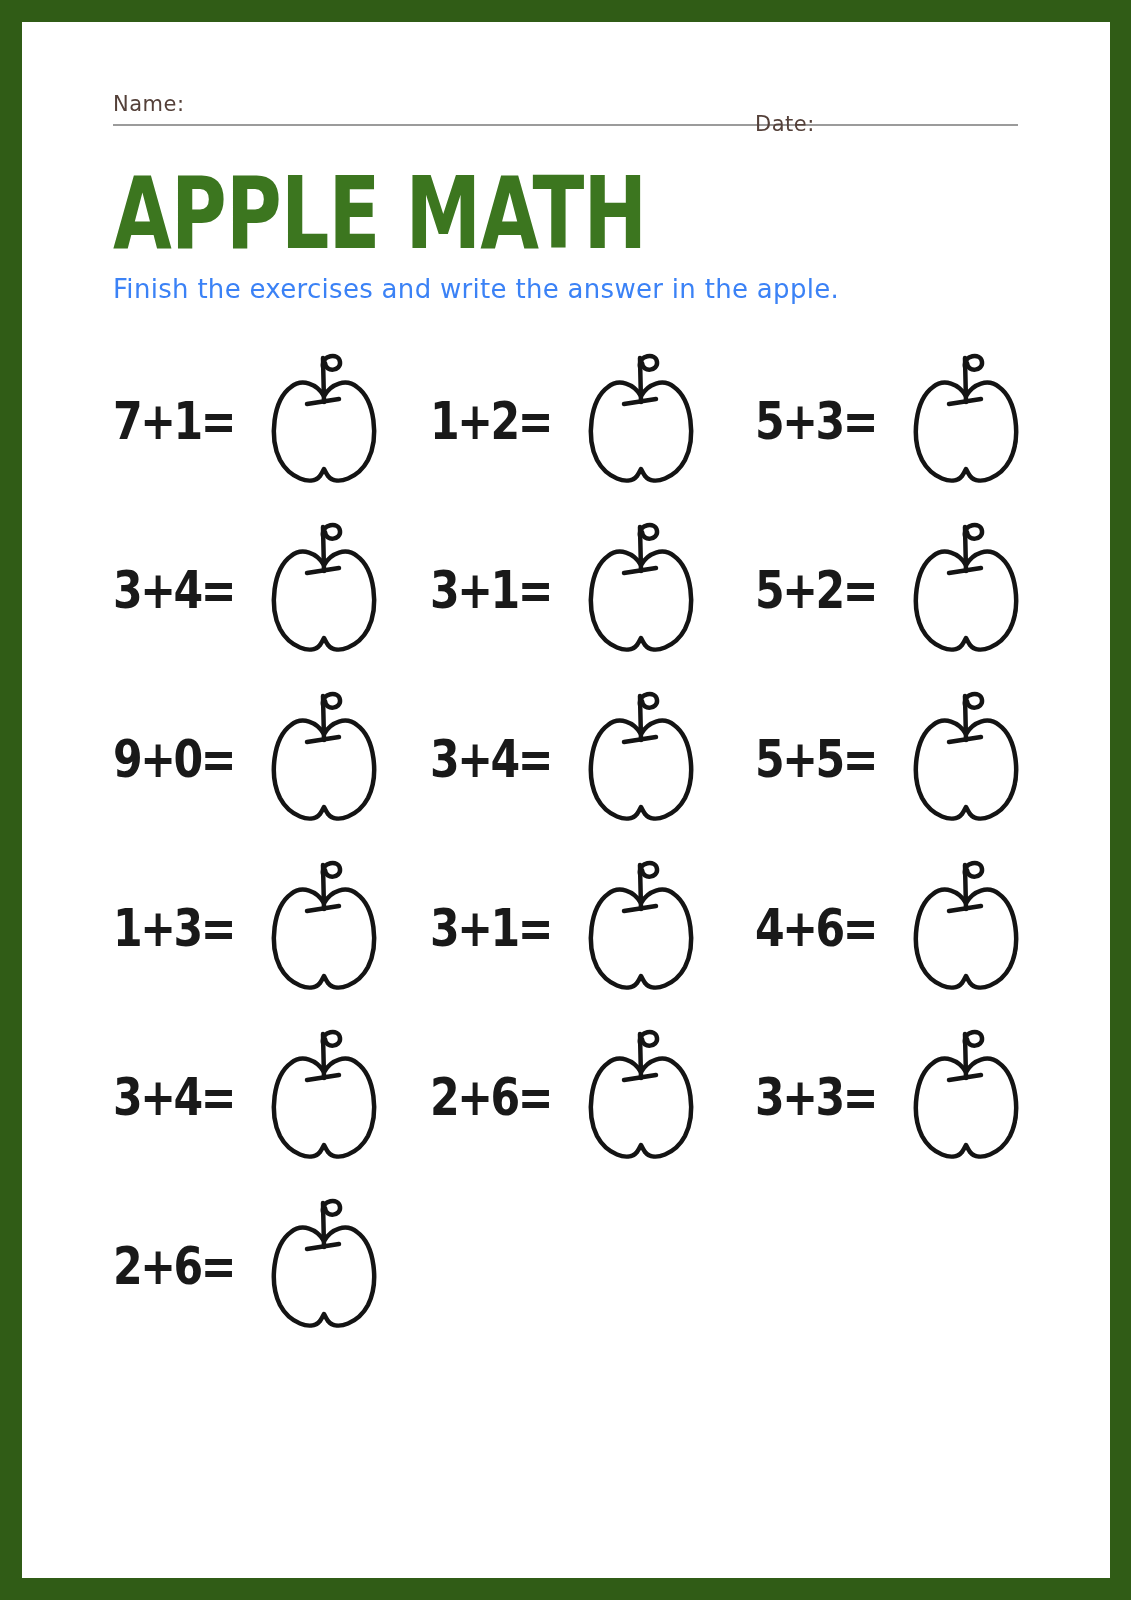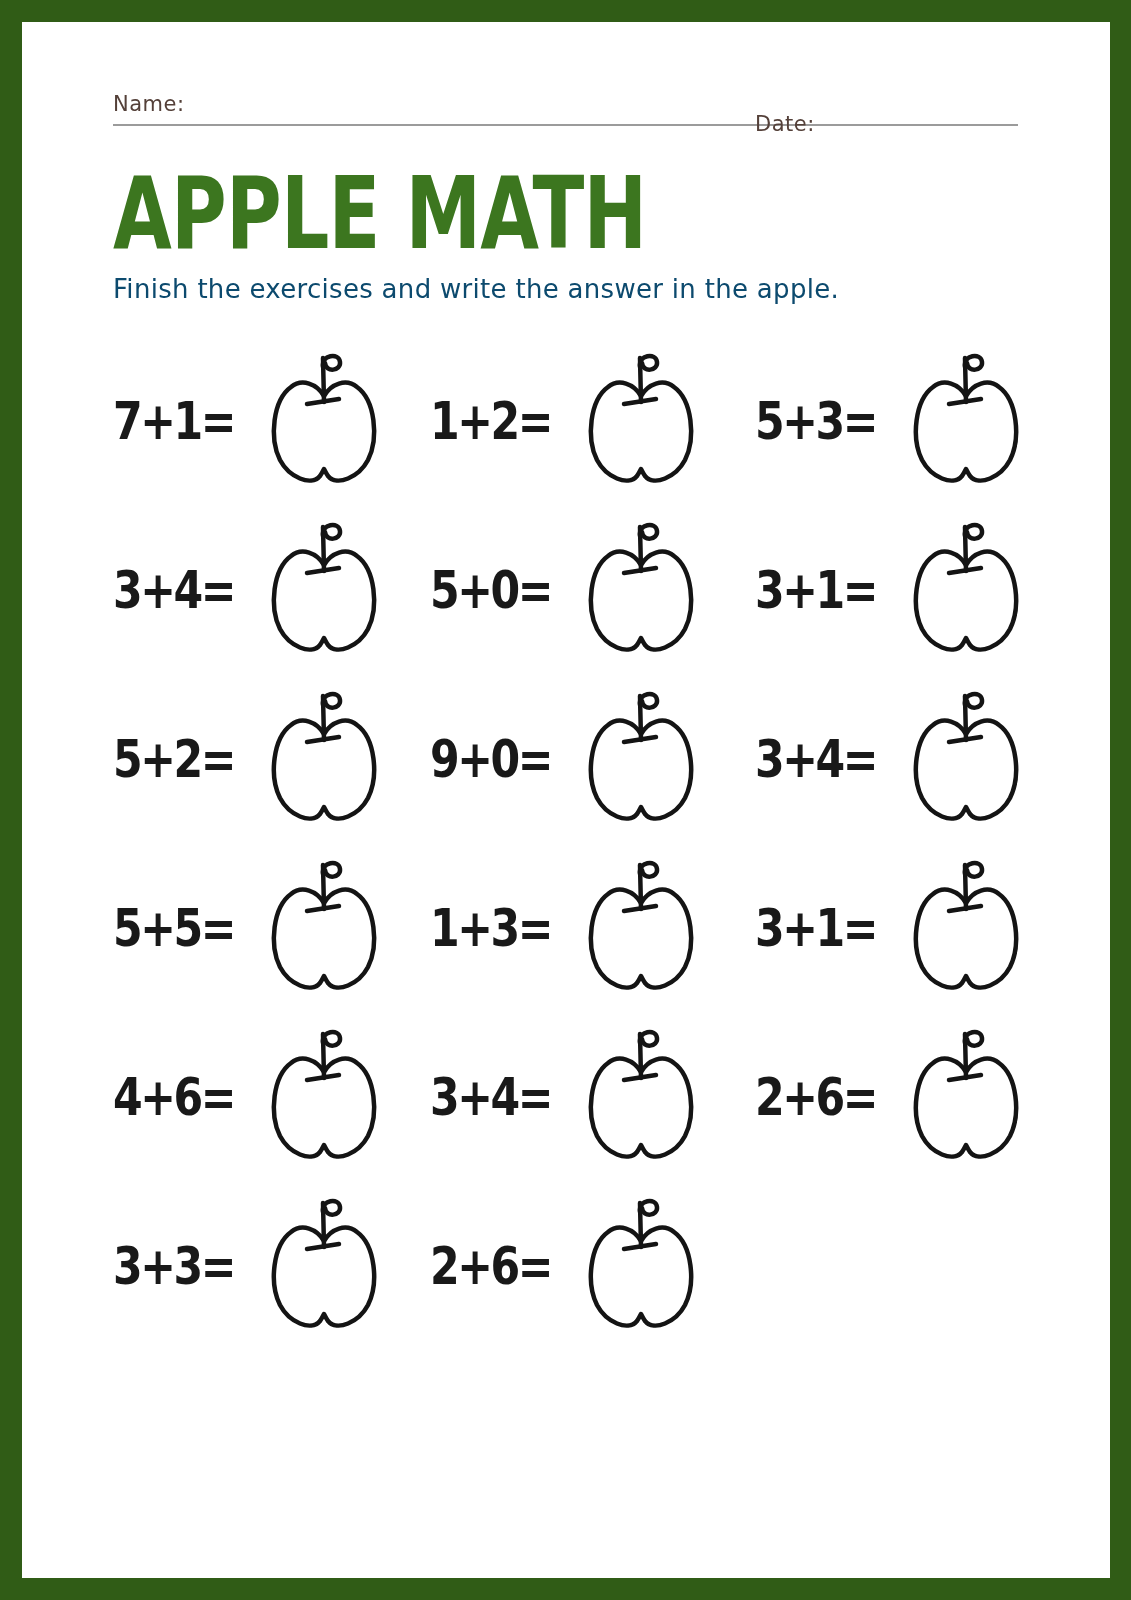--- a/index.html
+++ b/index.html
@@ -52,21 +52,21 @@
     font-weight: 800;
     color: var(--title-color);
     letter-spacing: -1px;
     transform: scaleX(0.76);
     transform-origin: left center;
     white-space: nowrap;
   }
   .subtitle {
     margin: 14px 0 0 0;
     font-size: 26px;
-    color: #0c4a6e;
+    color: #3b82f6;
     letter-spacing: 0.3px;
   }
   
   .problems-grid {
     margin-top: 32px;
     display: grid;
     grid-template-columns: 317px 325px 1fr;
   }
   .cell {
     height: 169px;
@@ -181,39 +181,20 @@
                      C 76 137, 98 127, 107 110
                      C 118 88, 114 50, 96 37
                      C 85 28, 70 34, 63 46 Z"></path>
             <path d="M63 52 L62 8"></path>
             <path d="M62 17 C 60 5, 78 2, 79 12 C 80 21, 65 23, 64 13"></path>
             <path d="M46 54 L78 49"></path>
           </g>
         </svg>
       </div>
 
-      <div class="cell">
-        <span class="problem">5+0=</span>
-        <svg class="apple" viewBox="0 0 126 142" xmlns="http://www.w3.org/2000/svg">
-          <g fill="none" stroke="#141414" stroke-width="4.5" stroke-linecap="round" stroke-linejoin="round">
-            <path d="M63 46
-                     C 56 34, 41 28, 30 37
-                     C 12 50, 8 88, 19 110
-                     C 28 127, 50 137, 59 126
-                     C 61 123, 63 119, 63 119
-                     C 63 119, 65 123, 67 126
-                     C 76 137, 98 127, 107 110
-                     C 118 88, 114 50, 96 37
-                     C 85 28, 70 34, 63 46 Z"></path>
-            <path d="M63 52 L62 8"></path>
-            <path d="M62 17 C 60 5, 78 2, 79 12 C 80 21, 65 23, 64 13"></path>
-            <path d="M46 54 L78 49"></path>
-          </g>
-        </svg>
-      </div>
 
       <div class="cell">
         <span class="problem">3+1=</span>
         <svg class="apple" viewBox="0 0 126 142" xmlns="http://www.w3.org/2000/svg">
           <g fill="none" stroke="#141414" stroke-width="4.5" stroke-linecap="round" stroke-linejoin="round">
             <path d="M63 46
                      C 56 34, 41 28, 30 37
                      C 12 50, 8 88, 19 110
                      C 28 127, 50 137, 59 126
                      C 61 123, 63 119, 63 119

